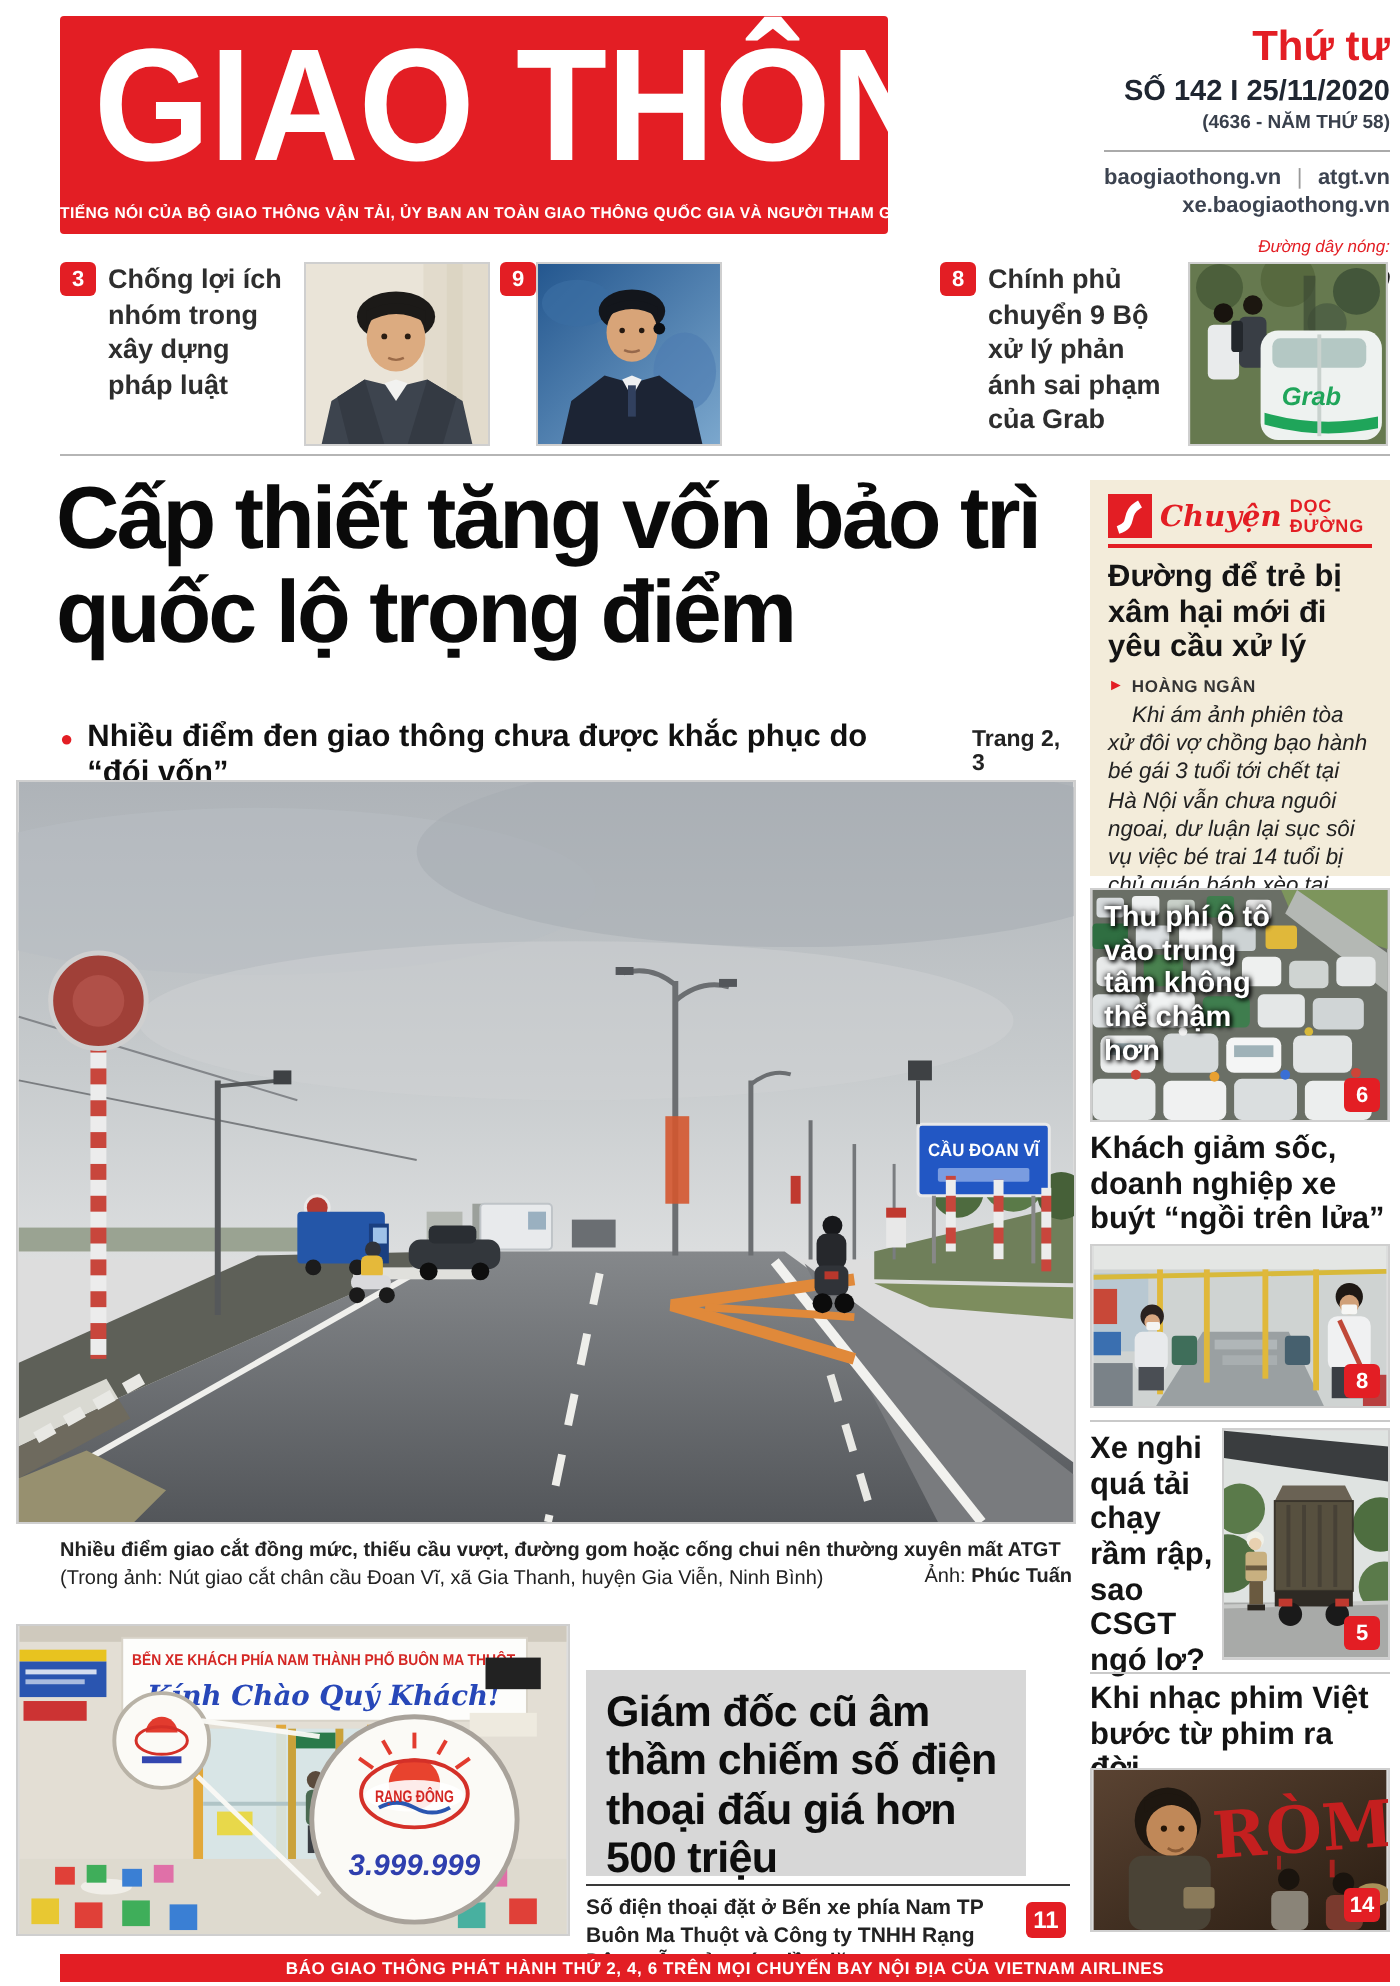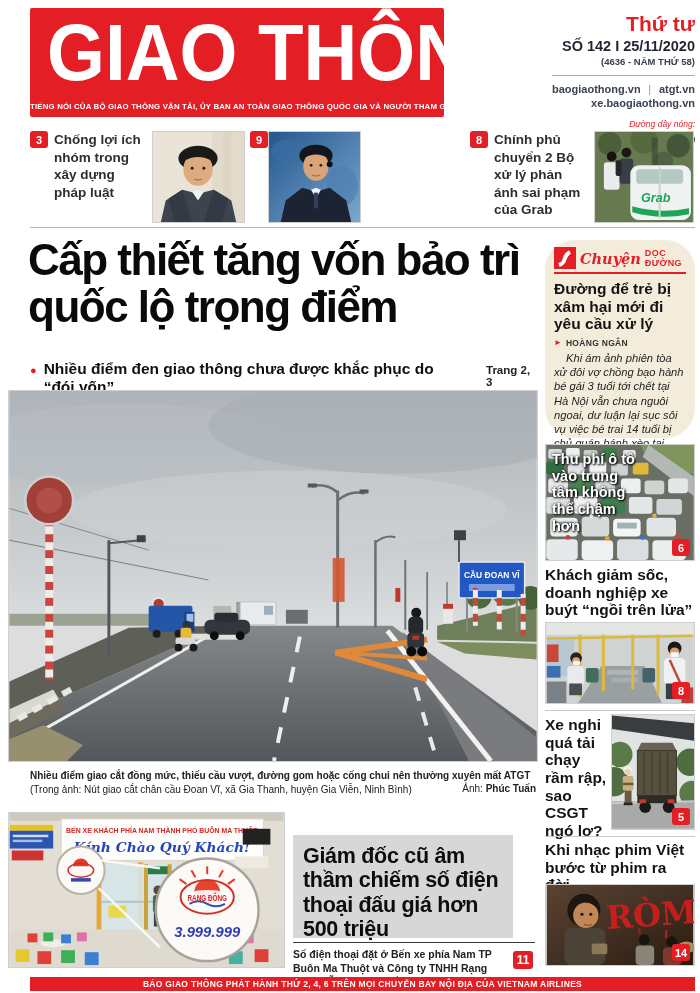--- a/index.html
+++ b/index.html
@@ -42,21 +42,21 @@
   .deck-text{font-size:15.5px;font-weight:bold;color:#111;}
   .deck-pages{font-size:11.5px;font-weight:bold;color:#222;margin-left:18px;}
   .main-photo{left:8px;top:390px;width:530px;height:372px;}
   .lead-caption{left:30px;top:769px;width:506px;font-size:10px;color:#222;line-height:1.35;}
   .cap-bold{font-weight:bold;}
   .credit{position:absolute;right:0;top:13px;font-size:10px;}
   .credit b{font-weight:bold;}
 
   
   .sbx{left:545px;width:150px;}
-  .chuyen-box{top:240px;height:198px;background:#f3ecda;box-sizing:border-box;padding:7px 9px;border-radius:30px;}
+  .chuyen-box{top:240px;height:198px;background:#f3ecda;box-sizing:border-box;padding:7px 9px;}
   .chuyen-head{display:flex;align-items:center;gap:4px;border-bottom:2px solid #e31e24;padding-bottom:3px;}
   .s-logo{width:22px;height:22px;background:#e31e24;flex:none;display:flex;align-items:center;justify-content:center;}
   .chuyen-script{font-family:"DejaVu Serif","Liberation Serif",serif;font-style:italic;font-weight:bold;
         color:#e31e24;font-size:14.5px;}
   .chuyen-caps{color:#e31e24;font-size:9px;font-weight:bold;letter-spacing:.4px;}
   .chuyen-title{font-size:15.5px;font-weight:bold;line-height:1.14;color:#141414;margin-top:6px;}
   .byline{margin-top:5px;display:flex;align-items:center;gap:4px;}
   .byline .arrow{color:#e31e24;font-size:8px;}
   .byline .name{font-size:8.5px;font-weight:bold;color:#333;letter-spacing:.3px;}
   .chuyen-body{margin-top:3px;font-size:11.2px;font-style:italic;line-height:1.27;color:#222;text-indent:12px;}
@@ -159,21 +159,21 @@
         <circle cx="62" cy="33" r="3" fill="#0c0f14"></circle>
         <polygon points="12,92 84,92 79,70 62,57 48,61 34,57 17,70" fill="#1c2434"></polygon>
         <polygon points="43,59 48,68 53,59 48,57" fill="#eef0f2"></polygon>
         <polygon points="46,62 50,62 50,78 46,78" fill="#31405e"></polygon>
       </svg>
     </div>
   </div>
 
   <div class="abs teaser" style="left:470px;width:225px;">
     <span class="badge">8</span>
-    <div class="teaser-title">Chính phủ chuyển 2 Bộ xử lý phản ánh sai phạm của Grab</div>
+    <div class="teaser-title">Chính phủ chuyển 9 Bộ xử lý phản ánh sai phạm của Grab</div>
     <div class="photo t-photo" style="width:100px;">
       <svg viewBox="0 0 100 92" width="98" height="90">
         <rect width="100" height="92" fill="#66794f"></rect>
         <circle cx="15" cy="12" r="12" fill="#4c5f3b"></circle>
           <circle cx="50" cy="8" r="14" fill="#57693f"></circle>
         <circle cx="85" cy="14" r="12" fill="#43563a"></circle>
           <circle cx="70" cy="30" r="10" fill="#506245"></circle>
         <rect x="58" y="6" width="6" height="40" fill="#3c4a34" opacity=".7"></rect>
         <circle cx="17" cy="25" r="5" fill="#18130e"></circle>
         <rect x="9" y="31" width="16" height="28" rx="3" fill="#e9ebec"></rect>

